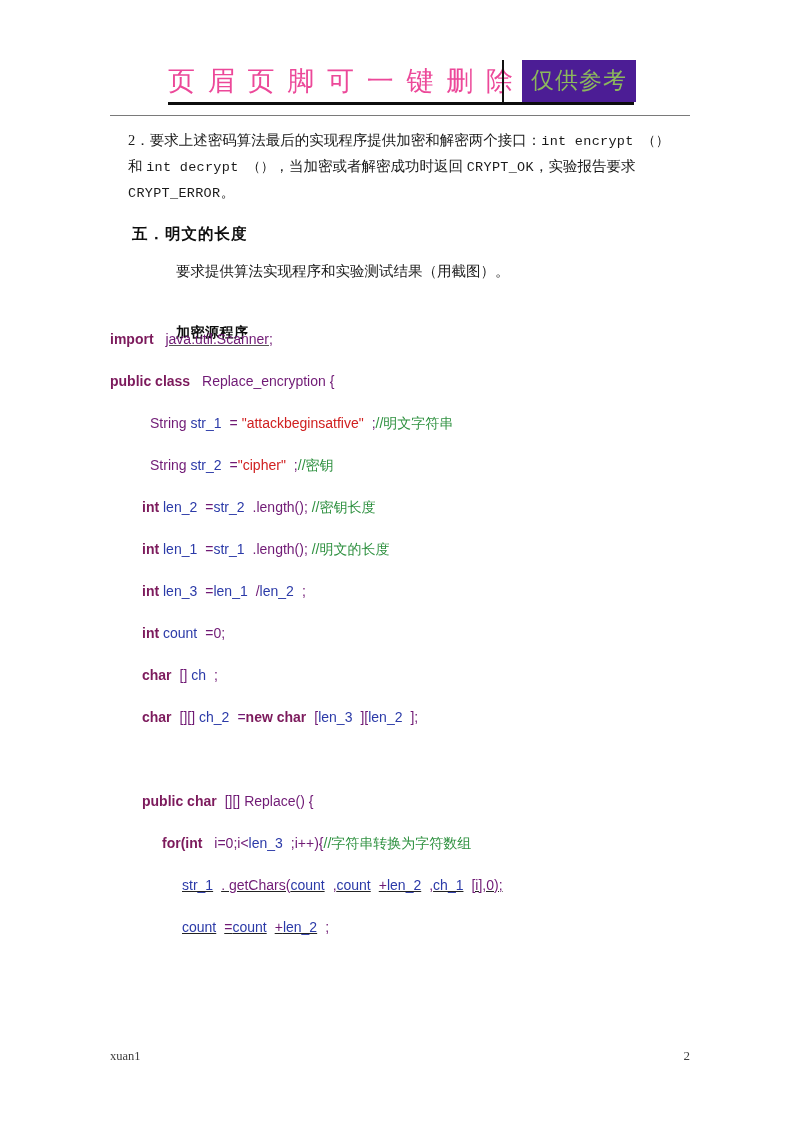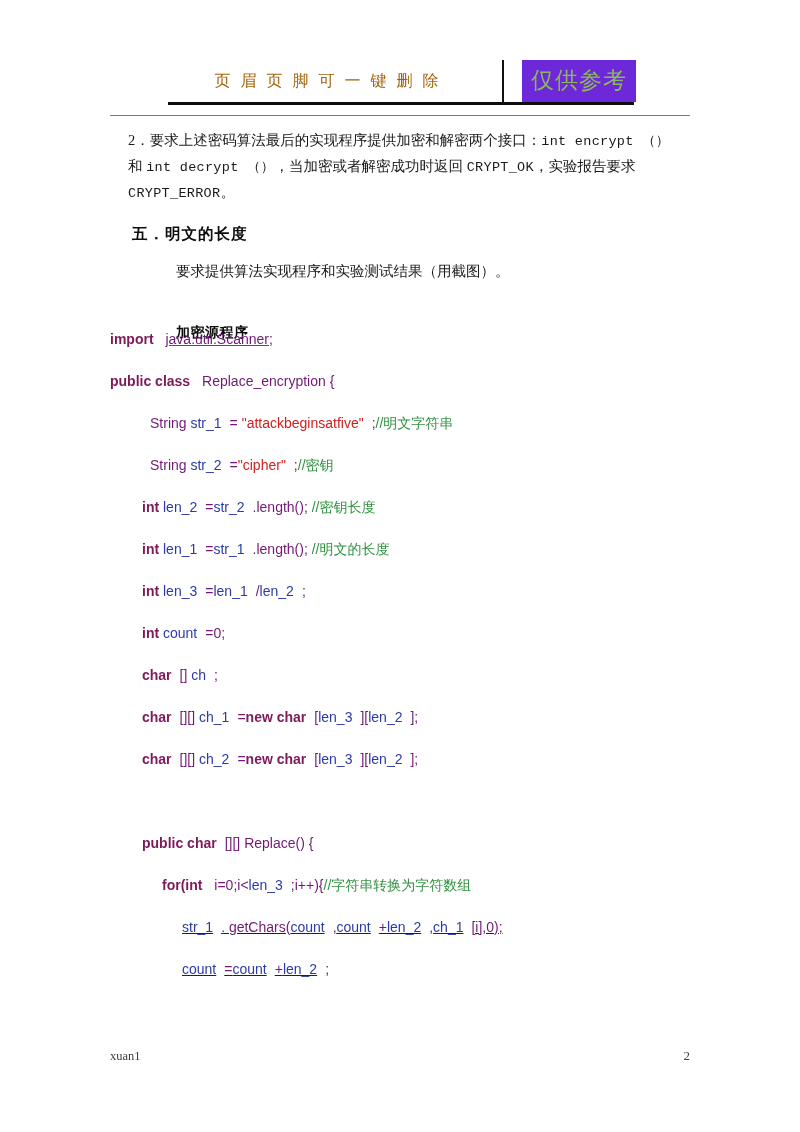--- a/index.html
+++ b/index.html
@@ -37,36 +37,36 @@
     width: 466px;
     height: 46px;
     display: flex;
     align-items: center;
   }
   .header-main-text {
     flex: 0 0 auto;
     width: 320px;
     text-align: center;
     font-family: "Liberation Serif", serif;
-    font-size: 16px;
+    font-size: 27px;
     letter-spacing: 3px;
-    color: #a16207;
+    color: #ec4899;
     white-space: nowrap;
   }
   .header-divider {
     flex: 0 0 auto;
     width: 2px;
     height: 42px;
     background: #111111;
     margin-left: 14px;
     margin-right: 18px;
   }
   .header-badge {
     flex: 0 0 auto;
-    background: #6d28d9;
+    background: #4c1d95;
     color: #8cb85c;
     font-family: "Liberation Serif", serif;
     font-size: 23px;
     letter-spacing: 1px;
     padding: 5px 9px 6px 9px;
     white-space: nowrap;
   }
   .header-rule-thick {
     position: absolute;
     left: 168px;
@@ -206,21 +206,20 @@
   <div class="code-block" id="code-block">
       <div class="code-line ind0"><span class="kw">import </span><span class="plain ul">java.util.Scanner;</span></div>
       <div class="code-line ind0"><span class="kw">public class </span><span class="plain">Replace_encryption {</span></div>
       <div class="code-line ind1"><span class="plain">String </span><span class="var">str_1</span><span class="plain">=   </span><span class="str">"attackbeginsatfive"</span><span class="plain">;</span><span class="cmt">//明文字符串</span></div>
       <div class="code-line ind1"><span class="plain">String </span><span class="var">str_2</span><span class="plain">=</span><span class="str">"cipher"</span><span class="plain">;</span><span class="cmt">//密钥</span></div>
       <div class="code-line ind1"><span class="kw">int </span><span class="var">len_2</span><span class="plain">=</span><span class="var">str_2</span><span class="plain">.length();     </span><span class="cmt">//密钥长度</span></div>
       <div class="code-line ind1"><span class="kw">int </span><span class="var">len_1</span><span class="plain">=</span><span class="var">str_1</span><span class="plain">.length();      </span><span class="cmt">//明文的长度</span></div>
       <div class="code-line ind1"><span class="kw">int </span><span class="var">len_3</span><span class="plain">=</span><span class="var">len_1</span><span class="plain">/</span><span class="var">len_2</span><span class="plain">;</span></div>
       <div class="code-line ind1"><span class="kw">int </span><span class="var">count</span><span class="plain">=0;</span></div>
       <div class="code-line ind1"><span class="kw">char</span><span class="plain">[] </span><span class="var">ch</span><span class="plain">;</span></div>
-      <div class="code-line ind1"><span class="kw">char</span><span class="plain">[][] </span><span class="var">ch_1</span><span class="plain">=</span><span class="kw">new char</span><span class="plain">[</span><span class="var">len_3</span><span class="plain">][</span><span class="var">len_2</span><span class="plain">];</span></div>
       <div class="code-line ind1"><span class="kw">char</span><span class="plain">[][] </span><span class="var">ch_2</span><span class="plain">=</span><span class="kw">new char</span><span class="plain">[</span><span class="var">len_3</span><span class="plain">][</span><span class="var">len_2</span><span class="plain">];</span></div>
       <div class="code-line ind0 blank">&nbsp;</div>
       <div class="code-line ind1"><span class="kw">public   char</span><span class="plain">[][] Replace() {</span></div>
       <div class="code-line ind2"><span class="kw">for(</span><span class="kw">int </span><span class="plain">i=0;i&lt;</span><span class="var">len_3</span><span class="plain">;i++){</span><span class="cmt">//字符串转换为字符数组</span></div>
       <div class="code-line ind3"><span class="var">str_1</span><span class="plain">. getChars(</span><span class="var">count</span><span class="plain">,</span><span class="var">count</span><span class="plain">+</span><span class="var">len_2</span><span class="plain">,</span><span class="var">ch_1</span><span class="plain">[i],0);</span></div>
       <div class="code-line ind3"><span class="var">count</span><span class="plain">=</span><span class="var">count</span><span class="plain">+</span><span class="var">len_2</span><span class="plain">;</span></div>
     </div>
 
   <div class="footer">
     <span>xuan1</span>

